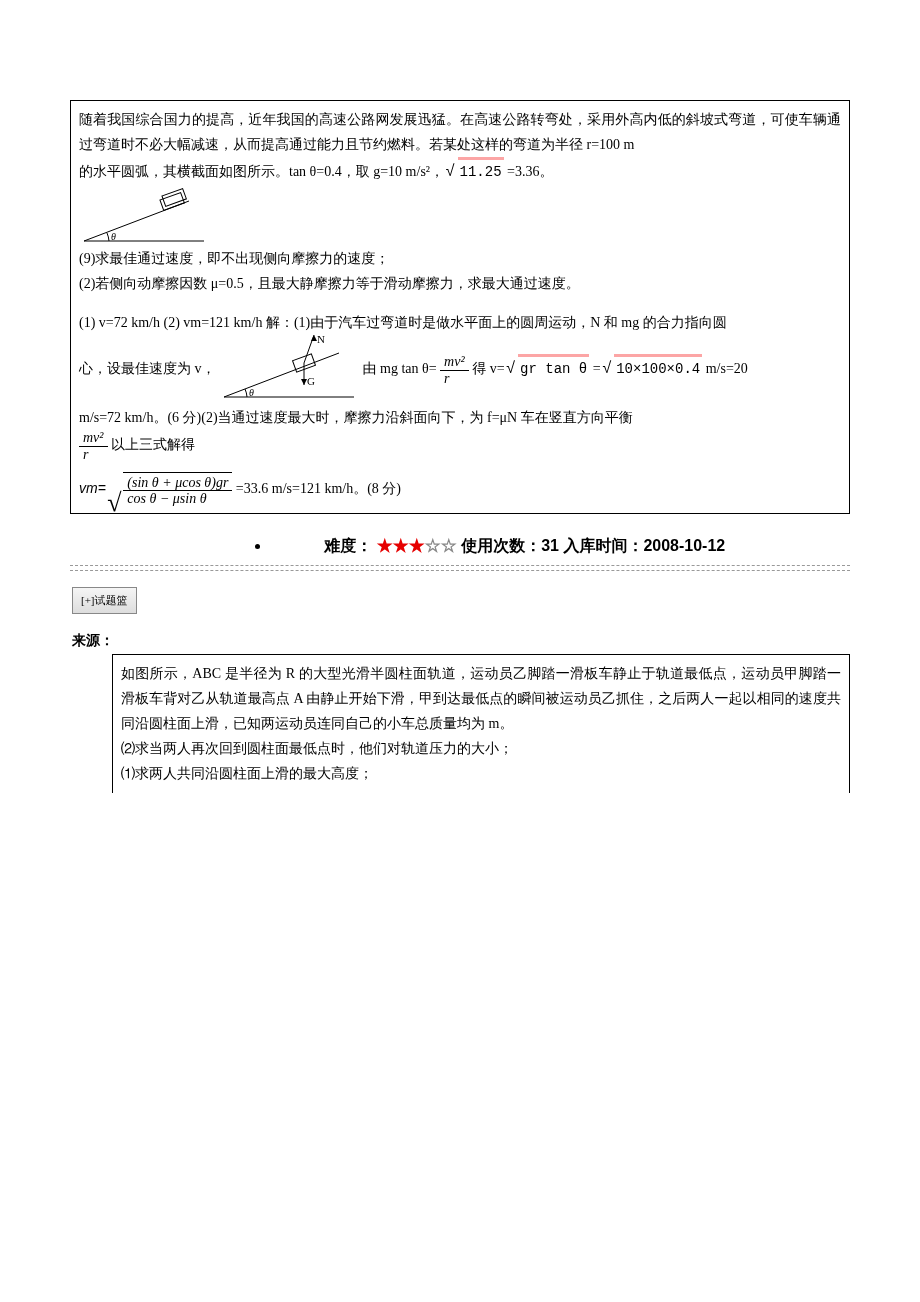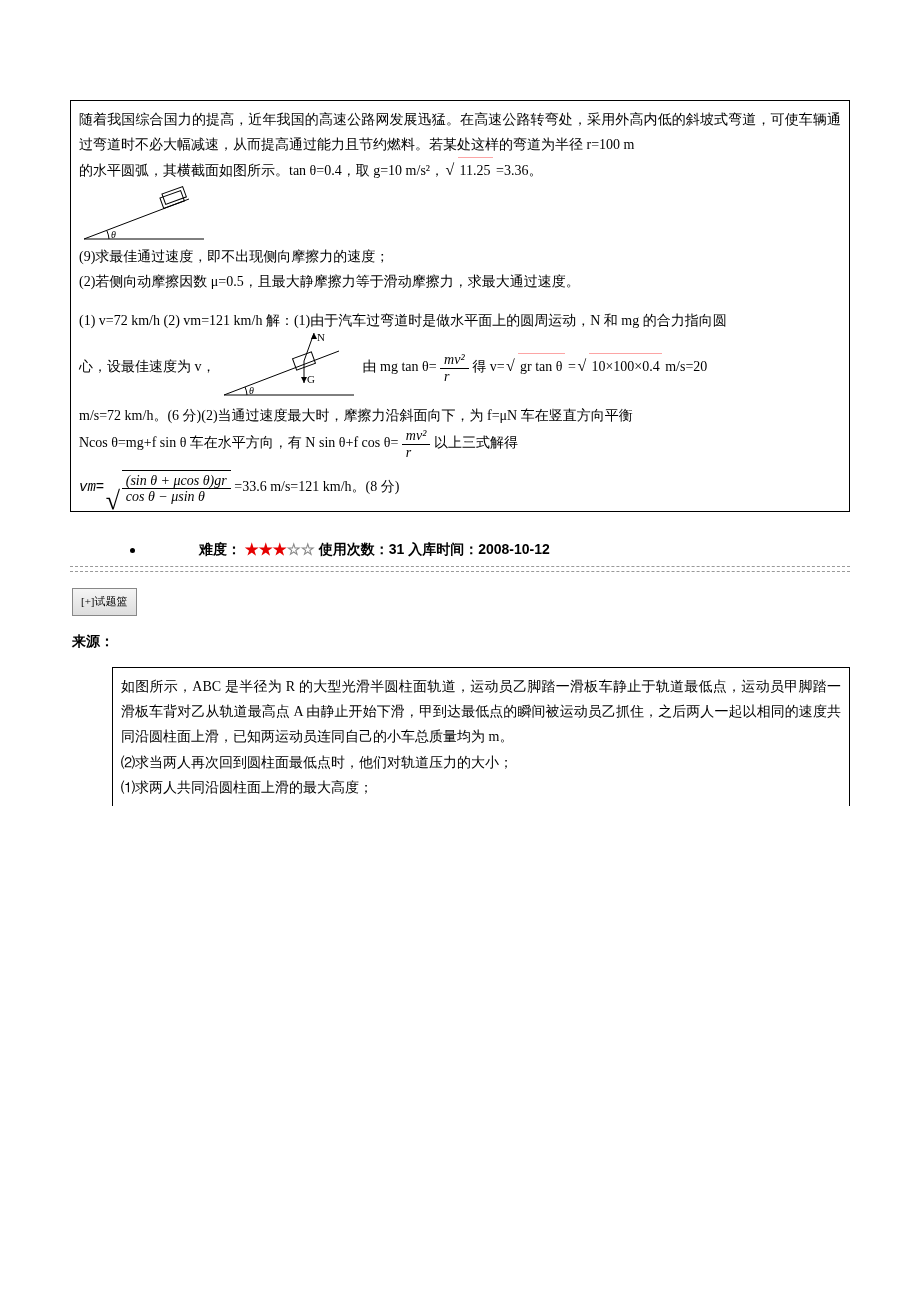--- a/index.html
+++ b/index.html
@@ -12,54 +12,55 @@
     line-height: 1.8;
   }
   .page {
     width: 780px;
     margin: 0 auto;
     padding: 100px 70px 60px 70px;
   }
   .q-box {
     border: 1px solid #000;
     padding: 6px 8px;
-    margin-bottom: 25px;
+    margin-bottom: 18px;
   }
   .line {
     text-align: justify;
   }
   .formula {
-    font-family: Liberation Mono, monospace;
+    font-family: Liberation Sans, sans-serif;
     font-style: italic;
   }
   .sqrt-box {
     display: inline-block;
-    border-top: 1px solid #fca5a5;
+    border-top: 3px solid #fca5a5;
     padding: 0 2px;
     position: relative;
     margin-left: 10px;
-    font-family: Liberation Serif, serif;
+    font-family: Liberation Mono, monospace;
   }
   .sqrt-box::before {
     content: "√";
     position: absolute;
     left: -12px;
     top: -2px;
     font-size: 16px;
     font-style: normal;
   }
   .diagram {
     display: inline-block;
     vertical-align: middle;
   }
   .meta-bar {
     font-family: "SimHei", "黑体", sans-serif;
     font-weight: bold;
-    font-size: 14px;
+    font-size: 16px;
     margin: 10px 0 4px 60px;
+    text-align: center;
   }
   .meta-bar .dot {
     display: inline-block;
     width: 5px;
     height: 5px;
     background: #000;
     border-radius: 50%;
     vertical-align: middle;
     margin-right: 60px;
   }
@@ -75,22 +76,21 @@
     display: inline-block;
     border: 1px solid #888;
     background: linear-gradient(#f5f5f5, #ddd);
     font-size: 11px;
     padding: 3px 8px;
     margin: 12px 0 14px 0;
     font-family: "SimSun", serif;
   }
   .source-label {
     font-weight: bold;
-    margin-bottom: 12px;
-    font-family: Liberation Mono, monospace;
+    margin-bottom: 0;
   }
   .q2-box {
     border: 1px solid #000;
     border-bottom: none;
     padding: 6px 8px;
     margin-left: 40px;
   }
   svg { vertical-align: middle; }
   .frac {
     display: inline-block;
@@ -161,21 +161,20 @@
       <span> 得 v=</span>
       <span class="sqrt-box">gr tan θ</span>
       <span>=</span>
       <span class="sqrt-box">10×100×0.4</span>
       <span> m/s=20</span>
     </div>
 
     <div class="line">m/s=72 km/h。(6 分)(2)当通过速度最大时，摩擦力沿斜面向下，为 f=μN 车在竖直方向平衡</div>
 
     <div class="line">
-      <span>Ncos θ=mg+f sin θ 车在水平方向，有 N sin θ+f cos θ= </span>
       <span class="frac">
         <span class="num">mv²</span>
         <span class="den">r</span>
       </span>
       <span> 以上三式解得</span>
     </div>
 
     <div class="line" style="margin-top:10px;">
       <span class="formula">vm=</span>
       <span style="display:inline-block;vertical-align:middle;position:relative;margin-left:14px;">

